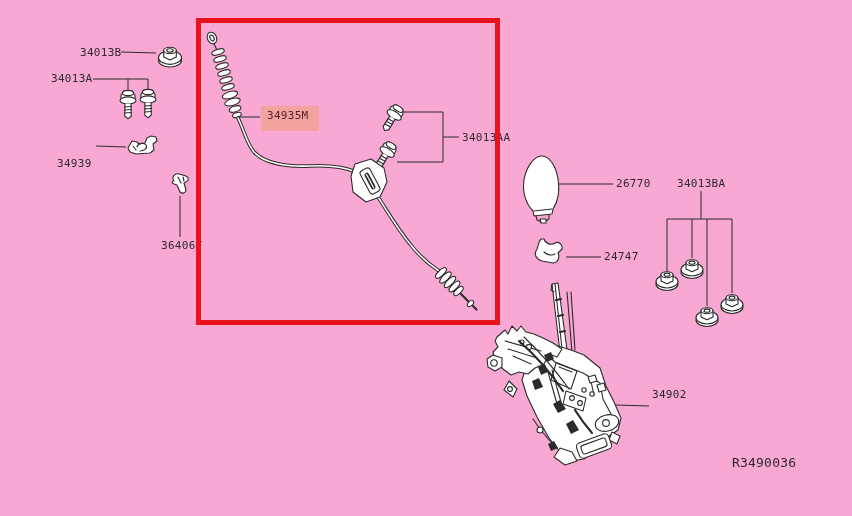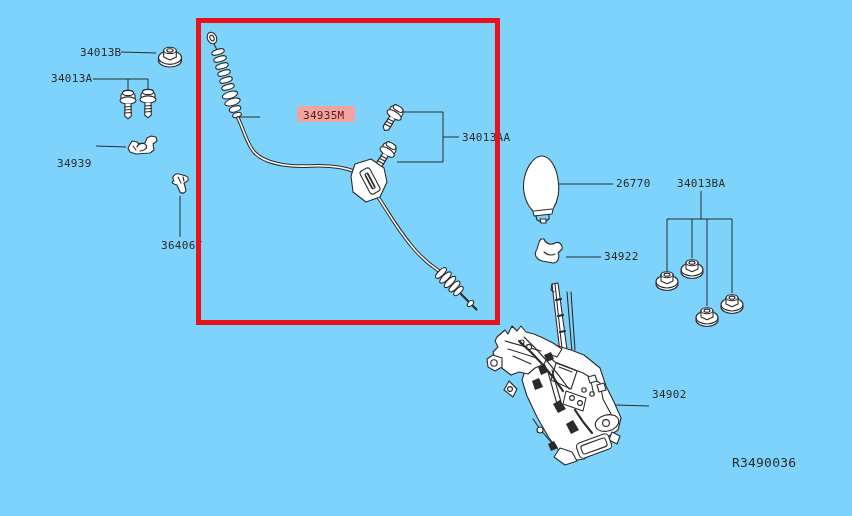--- a/index.html
+++ b/index.html
@@ -1,31 +1,31 @@
 <!DOCTYPE html>
 <html style="--ink: #2b2b2b; --sel: #e8131a; --hl-bg: #f2a39f; --hl-text: #571f1c;"><head>
 <meta charset="utf-8">
 <style>
   html,body{margin:0;padding:0;background:#fff;}
-  #stage{position:relative;width:852px;height:516px;background:#7dd3fc;overflow:hidden;
+  #stage{position:relative;width:852px;height:516px;background:#f9a8d4;overflow:hidden;
          font-family:"DejaVu Sans Mono","Liberation Mono",monospace;}
   svg{position:absolute;left:0;top:0;z-index:1;}
   .w{fill:#fff;stroke:var(--ink);stroke-width:1.1;stroke-linejoin:round;}
   .s{fill:none;stroke:var(--ink);stroke-width:1.1;stroke-linecap:round;stroke-linejoin:round;}
   .s2{fill:none;stroke:var(--ink);stroke-width:2.2;stroke-linecap:round;}
   .d{fill:var(--ink);stroke:none;}
   .ld{fill:none;stroke:var(--ink);stroke-width:1;}
   .cableO{fill:none;stroke:var(--ink);stroke-width:3.6;stroke-linecap:round;}
   .cableI{fill:none;stroke:#fff;stroke-width:1.6;stroke-linecap:round;}
   .lbl{position:absolute;z-index:2;font-size:11px;line-height:12px;letter-spacing:.3px;
        color:var(--ink);white-space:nowrap;}
   .ref{position:absolute;z-index:2;font-size:13px;line-height:16px;letter-spacing:.2px;
        color:var(--ink);white-space:nowrap;}
   .hl{position:absolute;z-index:2;font-size:11px;line-height:12px;letter-spacing:.3px;
-      background:var(--hl-bg);color:var(--hl-text);padding:4px 10px 0 6px;white-space:nowrap;margin-left:36px;}
+      background:var(--hl-bg);color:var(--hl-text);padding:4px 10px 9px 6px;white-space:nowrap;}
   #selbox{position:absolute;z-index:3;left:196px;top:18px;width:304px;height:307px;
           box-sizing:border-box;border:5px solid var(--sel);pointer-events:none;}
 </style>
 </head>
 <body>
 
 <div id="stage">
 
   <svg width="852" height="516" viewBox="0 0 852 516">
     <defs>
@@ -190,18 +190,18 @@
   </svg>
 
   <div class="lbl" style="left:80px;top:47px">34013B</div>
   <div class="lbl" style="left:51px;top:73px">34013A</div>
   <div class="lbl" style="left:57px;top:158px">34939</div>
   <div class="lbl" style="left:161px;top:240px">36406Y</div>
   <div class="hl" style="left:261px;top:106px">34935M</div>
   <div class="lbl" style="left:462px;top:132px">34013AA</div>
   <div class="lbl" style="left:616px;top:178px">26770</div>
   <div class="lbl" style="left:677px;top:178px">34013BA</div>
-  <div class="lbl" style="left:604px;top:251px">34922</div>
+  <div class="lbl" style="left:604px;top:251px">24747</div>
   <div class="lbl" style="left:652px;top:389px">34902</div>
   <div class="ref" style="left:732px;top:455px">R3490036</div>
 
   <div id="selbox"></div>
 </div>
 
 </body></html>

